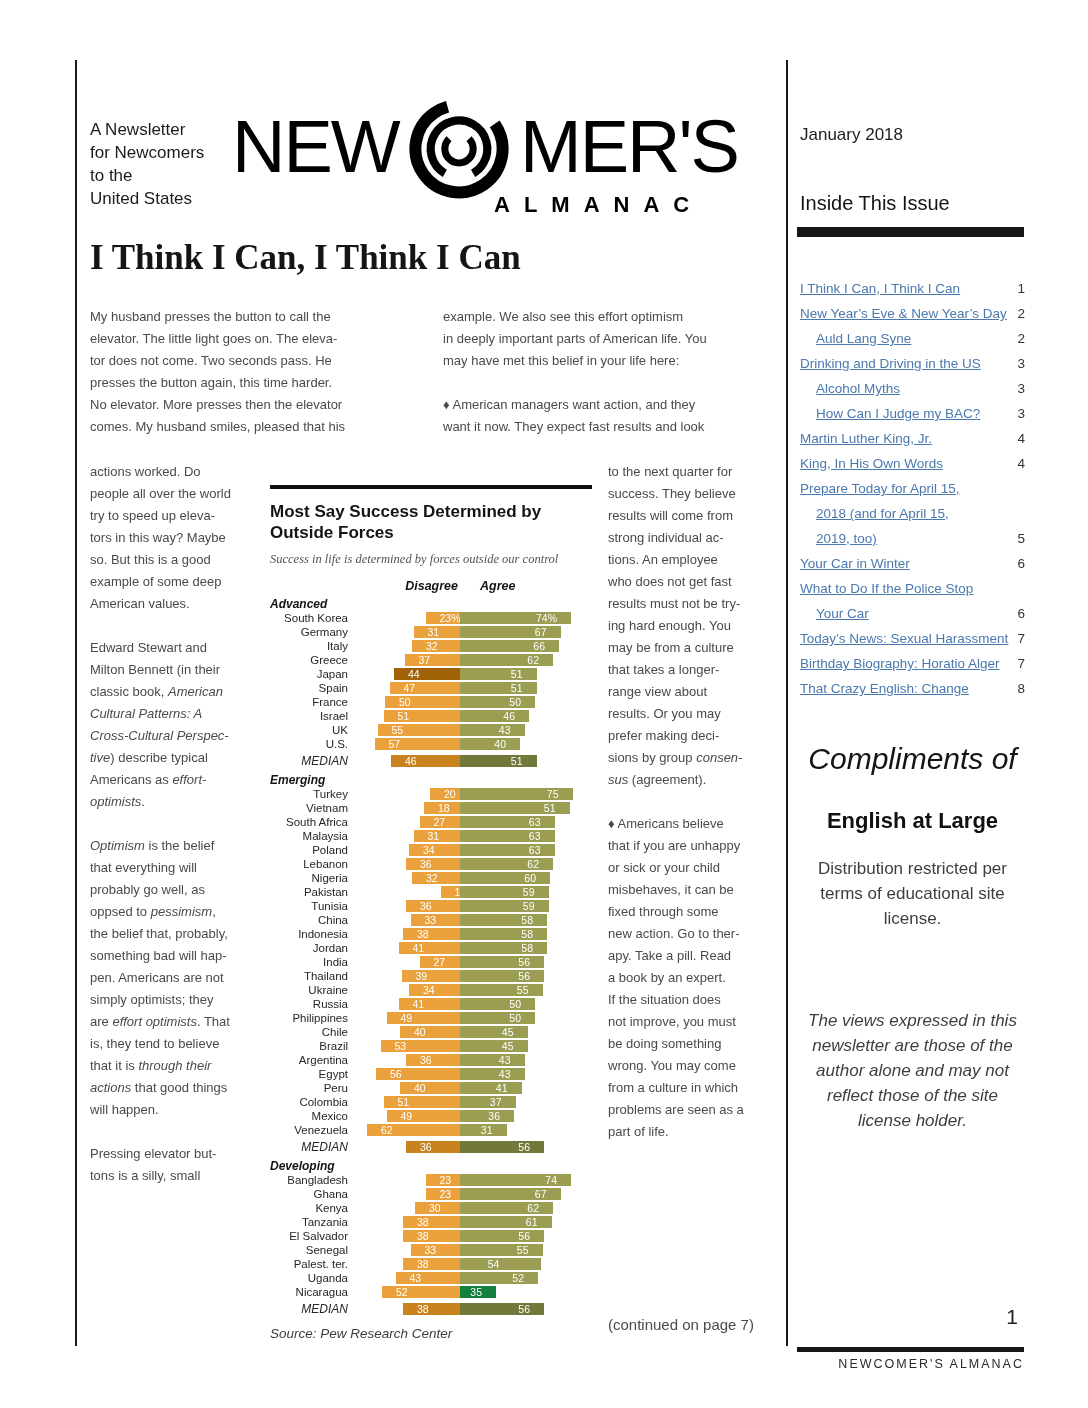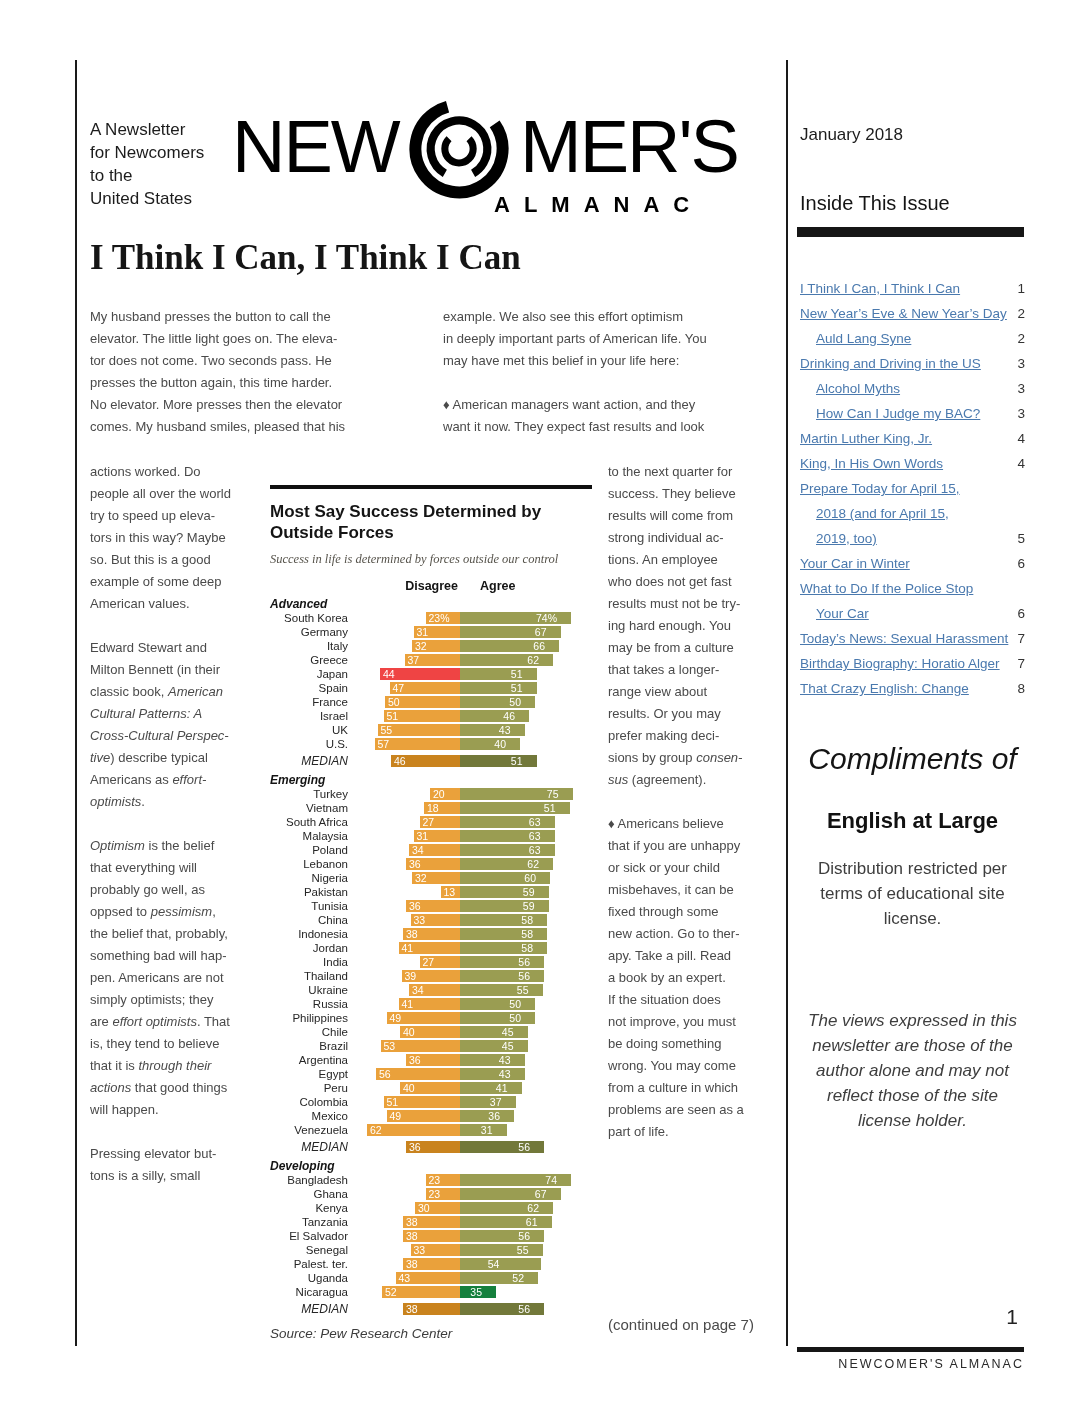--- a/index.html
+++ b/index.html
@@ -27,32 +27,32 @@
   .b2{left:90px;top:461px;width:205px;}
   .b3{left:443px;top:306px;width:340px;}
   .b4{left:608px;top:461px;width:185px;}
   .continued{left:608px;top:1316px;width:185px;font-size:15px;color:#4a4a4a;}
   
   .chart{left:270px;top:485px;width:322px;}
   .chart-rule{height:4px;background:#101010;margin-bottom:12px;}
   .chart-title{font-size:17px;line-height:21px;font-weight:bold;color:#141414;margin:0 0 9px 0;width:300px;}
   .chart-sub{font-family:Liberation Serif, serif;font-style:italic;font-size:12.5px;color:#56534b;
              margin-bottom:12px;white-space:nowrap;}
-  .chdr{position:relative;height:16px;margin-bottom:2px;font-size:12.5px;font-weight:bold;color:#141414;}
+  .chdr{position:relative;height:16px;margin-bottom:2px;font-size:12.5px;font-weight:bold;color:#141414;font-style:italic;}
   .chdr .dis{position:absolute;right:134px;}
   .chdr .agr{position:absolute;left:210px;}
   .group-label{font-size:12px;font-weight:bold;font-style:italic;color:#141414;height:14px;line-height:14px;}
   .crow{display:flex;align-items:center;height:14px;}
   .crow.median{margin-top:3px;margin-bottom:5px;}
   .clab{width:78px;padding-right:4px;text-align:right;font-size:11.5px;color:#262626;
         white-space:nowrap;line-height:12px;}
   .crow.median .clab{font-style:italic;font-size:12px;}
   .carea{position:relative;width:240px;height:12px;}
   .cbar{position:absolute;top:0;height:12px;color:#fff;font-size:10.5px;line-height:12px;overflow:hidden;}
-  .dbar{right:132px;text-align:left;padding-left:3px;box-sizing:border-box;}
+  .dbar{right:132px;text-align:left;padding-left:14px;box-sizing:border-box;}
   .abar{left:108px;text-align:right;padding-right:14px;box-sizing:border-box;}
   .chart-source{margin-top:10px;font-size:13.5px;font-style:italic;color:#3c3c3c;}
   
   .sb-heading{left:800px;top:192px;font-size:20px;color:#141414;}
   .sb-bar{left:797px;top:227px;width:227px;height:10px;background:#161616;}
   .toc{left:800px;top:276px;width:225px;}
   .toc-row{display:flex;height:25px;align-items:center;font-size:13.5px;}
   .toc-row.ind .toc-link{margin-left:16px;}
   .toc-link{flex:1;color:#4a79ae;text-decoration:underline;white-space:nowrap;cursor:pointer;}
   .toc-page{width:14px;text-align:right;color:#333;}
@@ -206,21 +206,21 @@
         <div class="crow">
           <div class="clab">Greece</div>
           <div class="carea">
             <div class="cbar dbar" style="width: 55.5px; background: rgb(234, 161, 59);">37</div>
             <div class="cbar abar" style="width: 93px; background: rgb(154, 157, 82);">62</div>
           </div>
         </div>
         <div class="crow">
           <div class="clab">Japan</div>
           <div class="carea">
-            <div class="cbar dbar" style="width: 80px; background: #ef4444;">44</div>
+            <div class="cbar dbar" style="width: 66px; background: #a16207;">44</div>
             <div class="cbar abar" style="width: 76.5px; background: rgb(154, 157, 82);">51</div>
           </div>
         </div>
         <div class="crow">
           <div class="clab">Spain</div>
           <div class="carea">
             <div class="cbar dbar" style="width: 70.5px; background: rgb(234, 161, 59);">47</div>
             <div class="cbar abar" style="width: 76.5px; background: rgb(154, 157, 82);">51</div>
           </div>
         </div>

